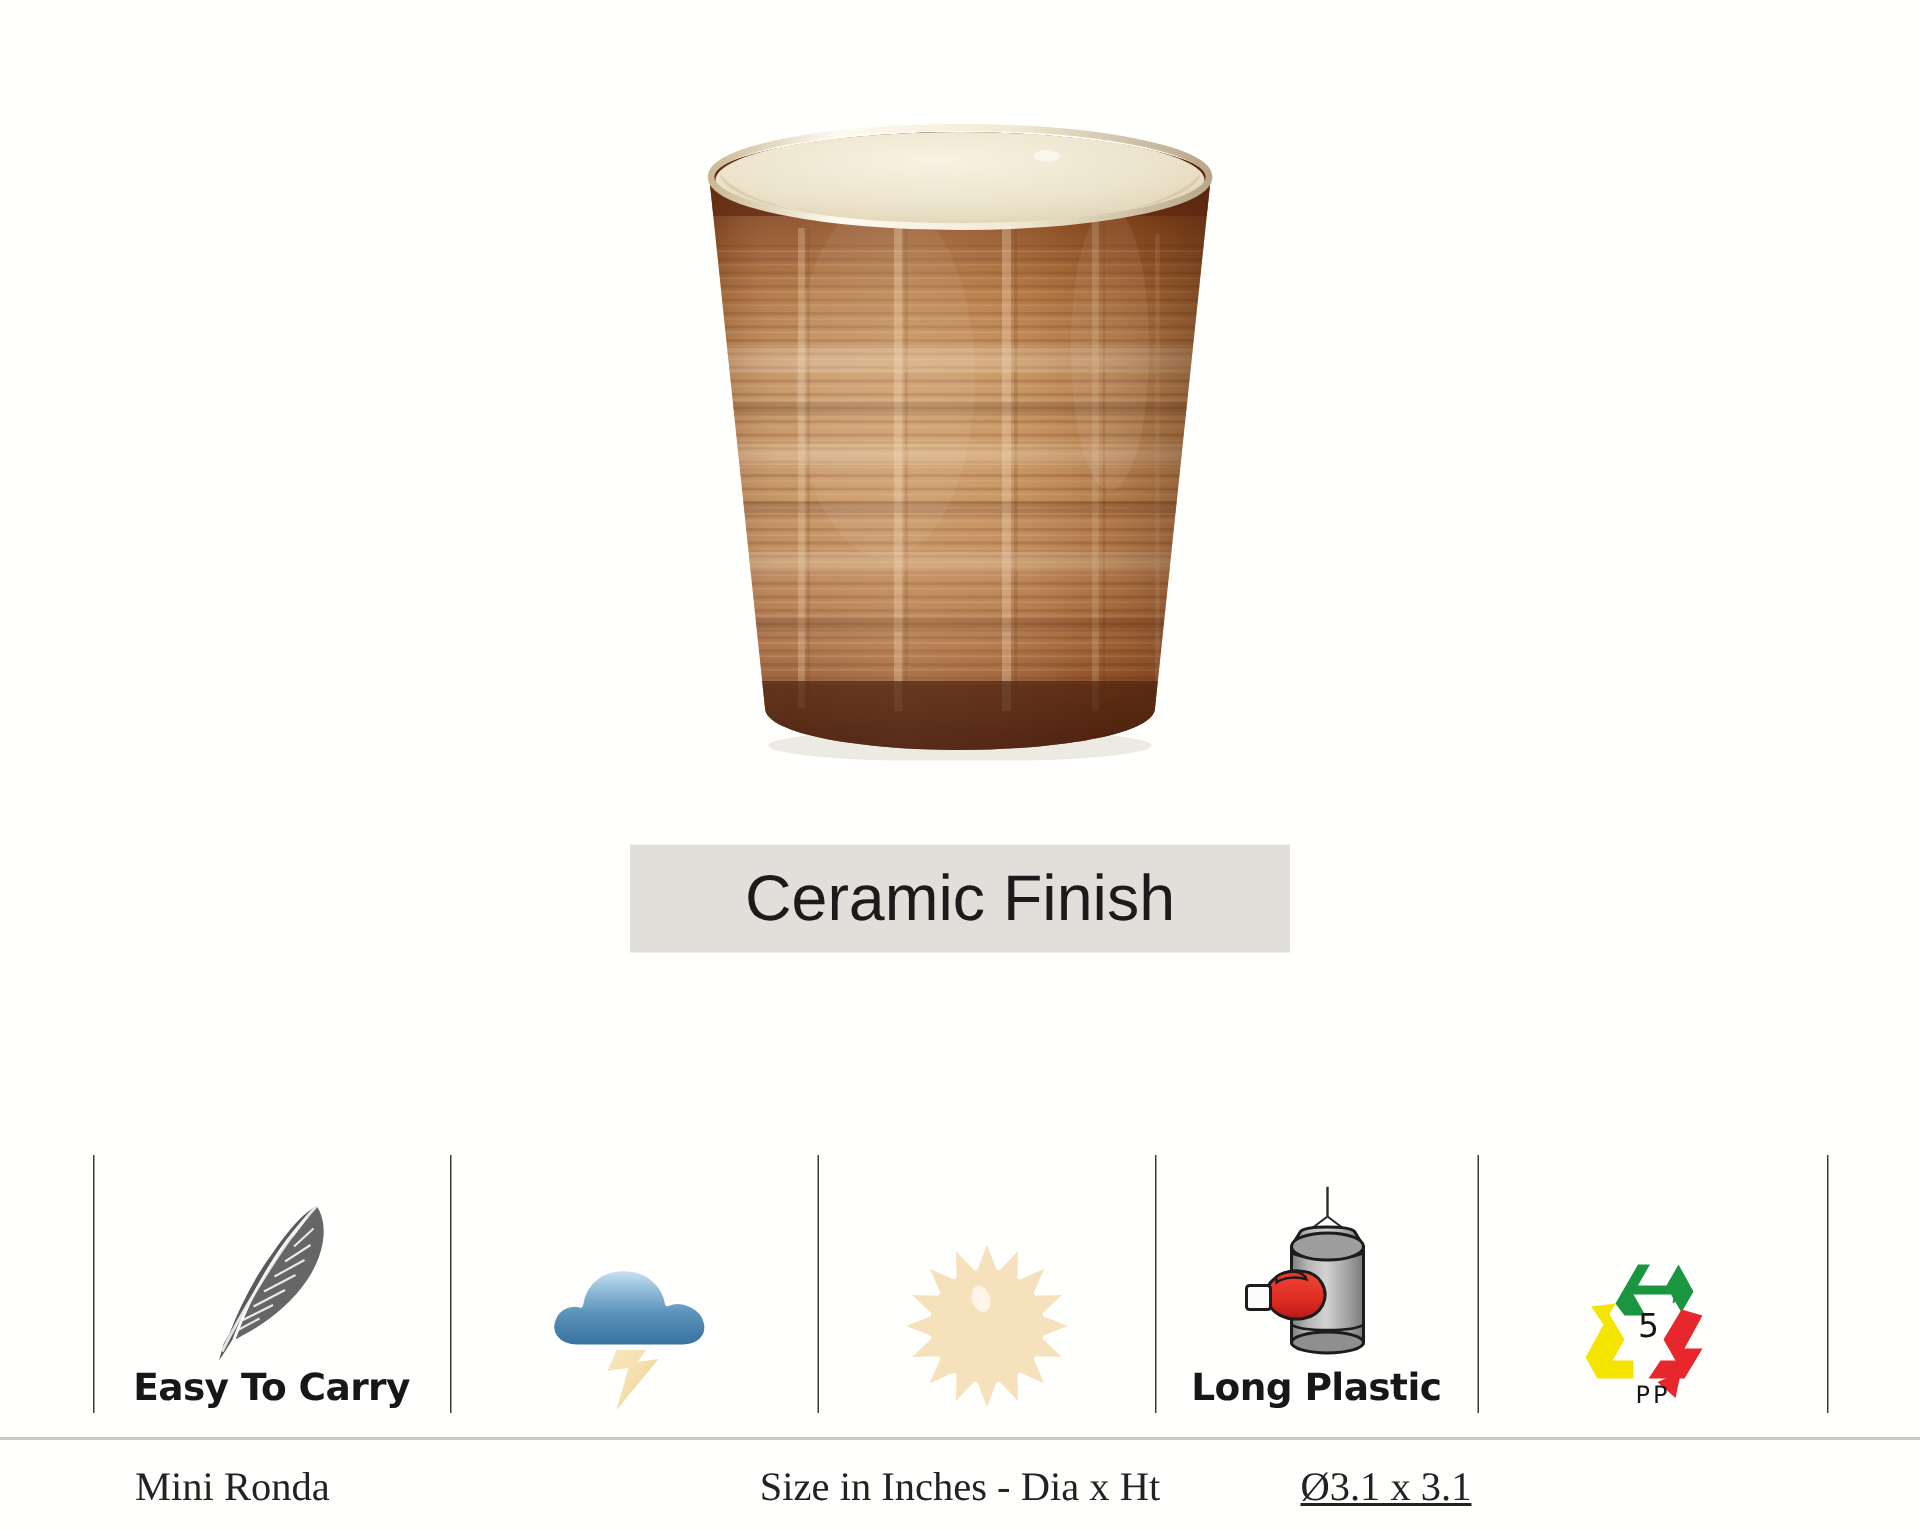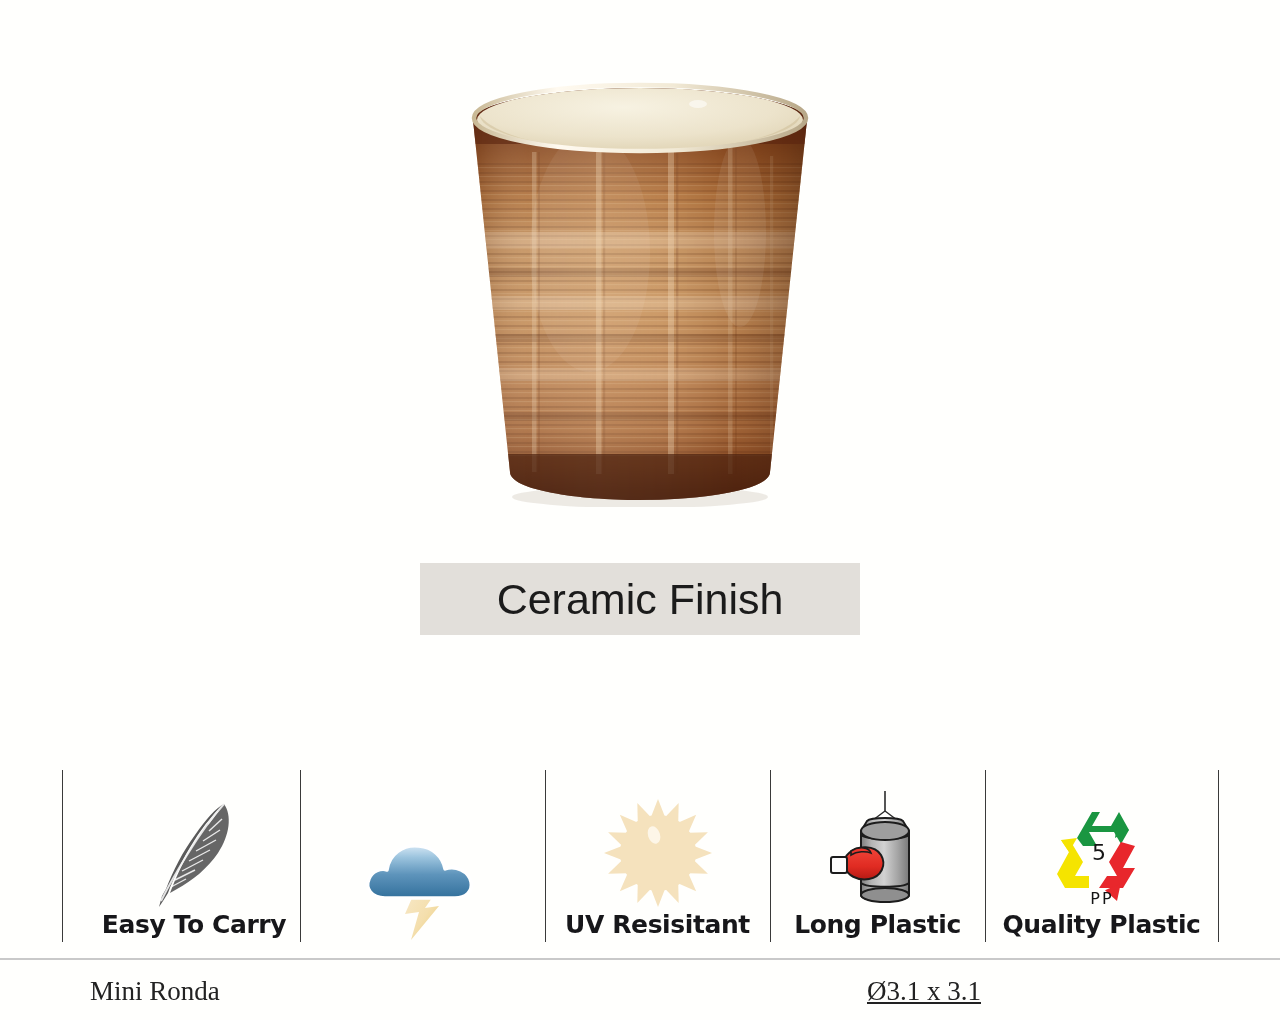--- a/index.html
+++ b/index.html
@@ -243,21 +243,21 @@
 
 <div class="feature-row">
 
   <div class="feature-divider" style="left:62px"></div>
   <div class="feature-divider" style="left:300px"></div>
   <div class="feature-divider" style="left:545px"></div>
   <div class="feature-divider" style="left:770px"></div>
   <div class="feature-divider" style="left:985px"></div>
   <div class="feature-divider" style="left:1218px"></div>
 
-  <div class="feature-cell" style="left:75px; width:238px">
+  <div class="feature-cell" style="left:62px; width:238px">
     <div class="feature-icon">
       <svg width="96" height="112" viewBox="0 0 96 112">
         <g fill="#666666">
           <path d="M78 7
                    C 86 18, 84 38, 72 56
                    C 62 71, 46 84, 31 92
                    L 24 96
                    C 30 80, 38 62, 48 47
                    C 58 31, 68 16, 78 7 Z"></path>
           <path d="M78 7 C 70 14, 58 28, 48 44 C 37 61, 28 80, 22 96
@@ -366,21 +366,20 @@
             <g transform="rotate(337.5)">
                 <polygon points="0,-54 7,-36 -7,-36"></polygon>
               </g>
           </g>
           <circle cx="60" cy="58" r="38"></circle>
         </g>
 
         <ellipse cx="56" cy="40" rx="6" ry="9" fill="#fdf6e8" transform="rotate(-18 56 40)"></ellipse>
       </svg>
     </div>
-    <div class="feature-label">UV Resisitant</div>
   </div>
 
   <div class="feature-cell" style="left:770px; width:215px">
     <div class="feature-icon">
       <svg width="110" height="124" viewBox="0 0 110 124">
         <defs>
           <linearGradient id="bagG" x1="0" y1="0" x2="1" y2="0">
             <stop offset="0%" stop-color="#7e7e7e"></stop>
             <stop offset="22%" stop-color="#b5b5b5"></stop>
             <stop offset="48%" stop-color="#d2d2d2"></stop>
@@ -466,21 +465,21 @@
                    L 66 68
                    L 78 48 Z"></path>
           <polygon points="62,98 76,88 76,106" transform="rotate(12 70 97)"></polygon>
         </g>
 
         <text x="56" y="66" font-family="DejaVu Sans, sans-serif" font-size="22" fill="#151515" text-anchor="middle">5</text>
 
         <text x="59" y="110" font-family="DejaVu Sans, sans-serif" font-size="16" fill="#151515" text-anchor="middle" letter-spacing="2">PP</text>
       </svg>
     </div>
-    <div class="feature-label">Quality Plastic</div>
   </div>
 </div>
 
 <div class="footer-rule"></div>
 <div class="footer">
   <div class="footer-text footer-left">Mini Ronda</div>
+  <div class="footer-text footer-center">Size in Inches - Dia x Ht</div>
   <div class="footer-text footer-right">Ø3.1 x 3.1</div>
 </div>
 
 </body></html>

